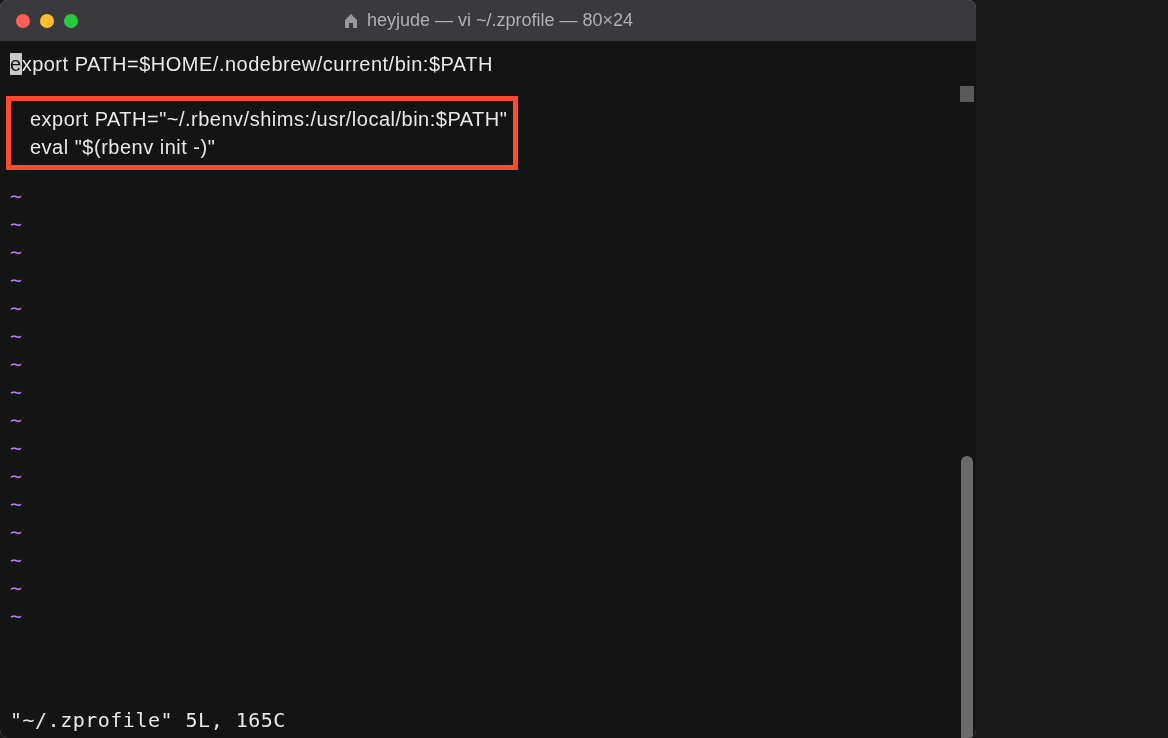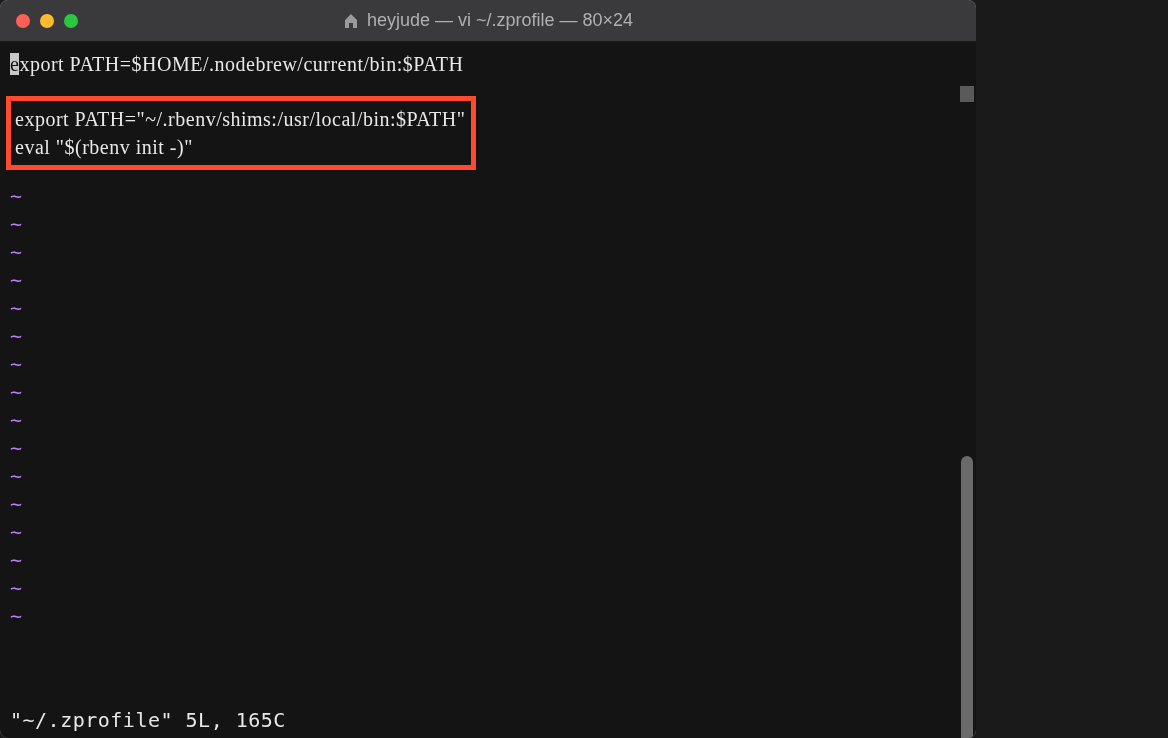--- a/index.html
+++ b/index.html
@@ -65,36 +65,36 @@
       position: relative;
       padding: 8px 10px;
       height: calc(100% - 42px);
       background: #141414;
     }
     .line {
       font-size: 20px;
       line-height: 28px;
       color: #e8e8e8;
       white-space: pre;
-      font-family: Liberation Serif, serif;
+      font-family: Liberation Sans, sans-serif;
       letter-spacing: 0.5px;
     }
     .cursor-char {
       background: #c8c8c8;
       color: #141414;
     }
     .highlight-box {
       border: 5px solid #ff4a2e;
       padding: 4px 6px 4px 0px;
       margin-left: -4px;
       margin-top: 18px;
       display: inline-block;
     }
     .highlight-box .line {
-      padding-left: 4px;
+      padding-left: 19px;
     }
     .tilde {
       color: #c080ff;
       font-size: 20px;
       line-height: 28px;
       font-family: "Menlo", "Monaco", "Consolas", monospace;
     }
     .status-line {
       font-size: 20px;
       line-height: 28px;

